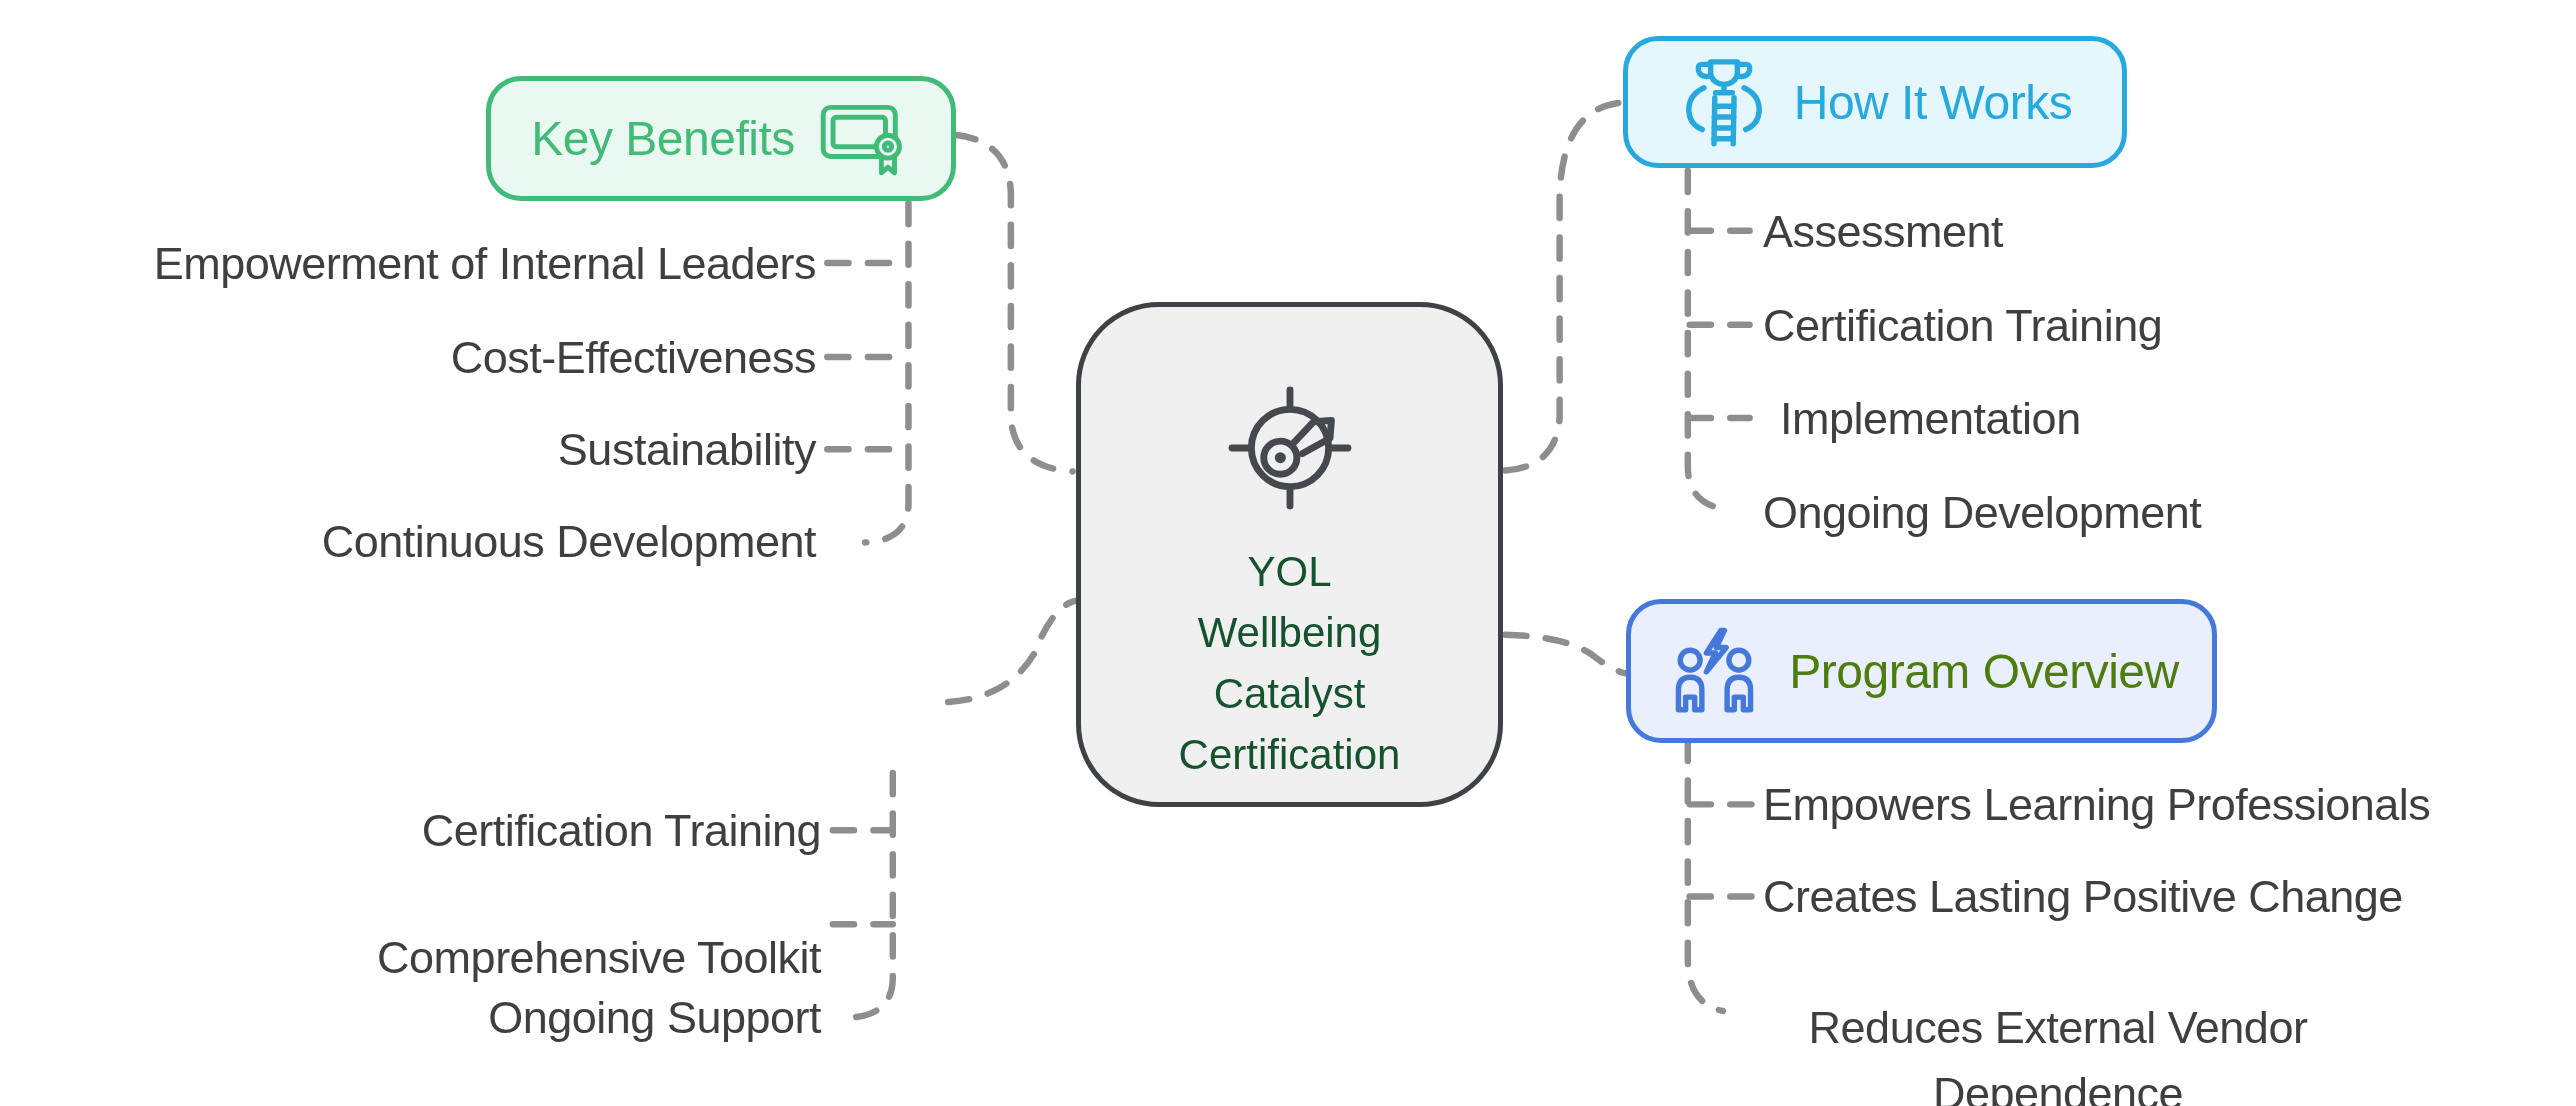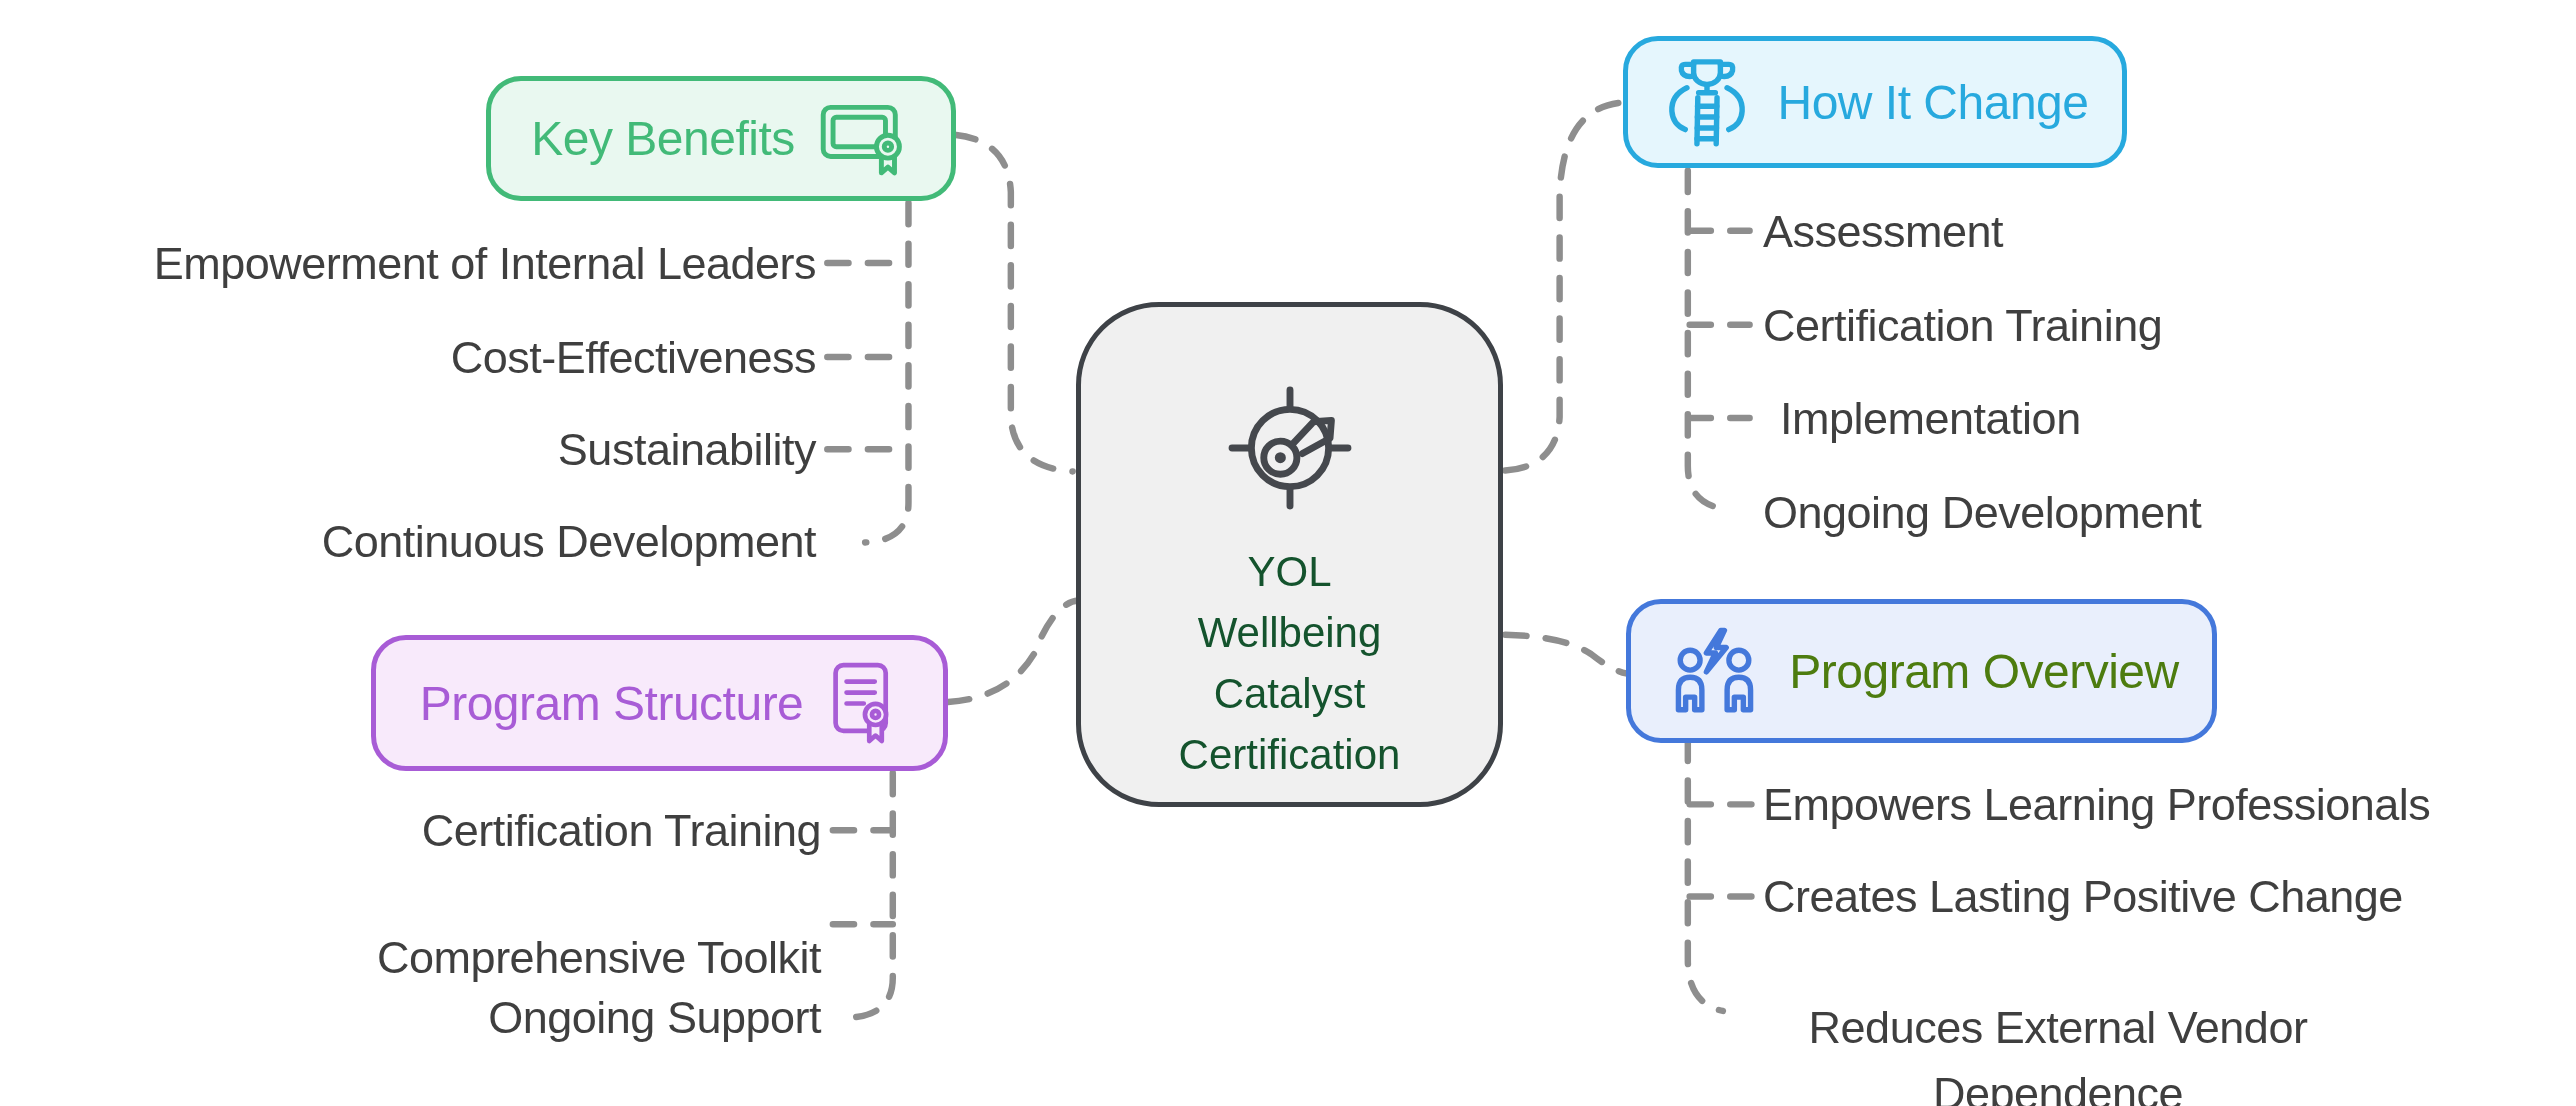--- a/index.html
+++ b/index.html
@@ -77,47 +77,35 @@
       <g fill="none" stroke="#42BA78" stroke-width="6" stroke-linecap="round" stroke-linejoin="round">
         <rect x="5" y="9" width="88" height="60" rx="9"></rect>
         <rect x="17" y="21" width="64" height="36" rx="4"></rect>
         <path d="M76 66 V89 L84 82 L92 89 V66" fill="#E9F8F0"></path>
         <circle cx="84" cy="57" r="14" fill="#E9F8F0"></circle>
         <circle cx="84" cy="57" r="4.5"></circle>
       </g>
     </svg>
   </div>
 
-  <div class="node branch ps">
-    <span>Program Structure</span>
-    <svg class="nicon" viewBox="0 0 92 108" width="72" height="85">
-      <g fill="none" stroke="#A85CD6" stroke-width="6" stroke-linecap="round" stroke-linejoin="round">
-        <rect x="11" y="5" width="64" height="84" rx="10"></rect>
-        <path d="M25 26 H61 M25 40 H61 M25 54 H47"></path>
-        <path d="M54 80 V102 L62 95 L70 102 V80" fill="#F8EAFB"></path>
-        <circle cx="62" cy="68" r="13.5" fill="#F8EAFB"></circle>
-        <circle cx="62" cy="68" r="4.5"></circle>
-      </g>
-    </svg>
-  </div>
 
   <div class="node branch hiw">
     <svg class="nicon" viewBox="0 0 110 112" width="92" height="94">
       <g fill="none" stroke="#27A9DE" stroke-width="6.5" stroke-linecap="round" stroke-linejoin="round">
         <path d="M39 8 H71 V21 A16 14 0 0 1 39 21 Z"></path>
         <path d="M39 11 H29 Q23 11 24.5 18.5 Q26.5 27 39 25"></path>
         <path d="M71 11 H81 Q87 11 85.5 18.5 Q83.5 27 71 25"></path>
         <path d="M55 37 V44 M45 45 H65"></path>
         <path d="M44 51 L43 106 M67 51 L66 106"></path>
         <path d="M43.7 61 H66.7 M43.5 74 H66.5 M43.3 87 H66.3 M43.1 100 H66.1"></path>
         <path d="M31 39 Q12 48 13 67 Q14 83 29 89"></path>
         <path d="M79 39 Q98 48 97 67 Q96 83 81 89"></path>
       </g>
     </svg>
-    <span>How It Change</span>
+    <span>How It Works</span>
   </div>
 
   <div class="node branch po">
     <svg class="nicon" viewBox="0 0 112 102" width="101" height="92">
       <g fill="none" stroke="#4478DB" stroke-width="6" stroke-linecap="round" stroke-linejoin="round">
         <circle cx="29" cy="39" r="11"></circle>
         <path d="M16 94 V72 Q16 58 29 58 Q42 58 42 72 V94 H34 V80 H24 V94 Z"></path>
         <circle cx="83" cy="39" r="11"></circle>
         <path d="M70 94 V72 Q70 58 83 58 Q96 58 96 72 V94 H88 V80 H78 V94 Z"></path>
         <path d="M63 6 L47 31 H57 L47 52 L69 25 H58 L67 6 Z"></path>

